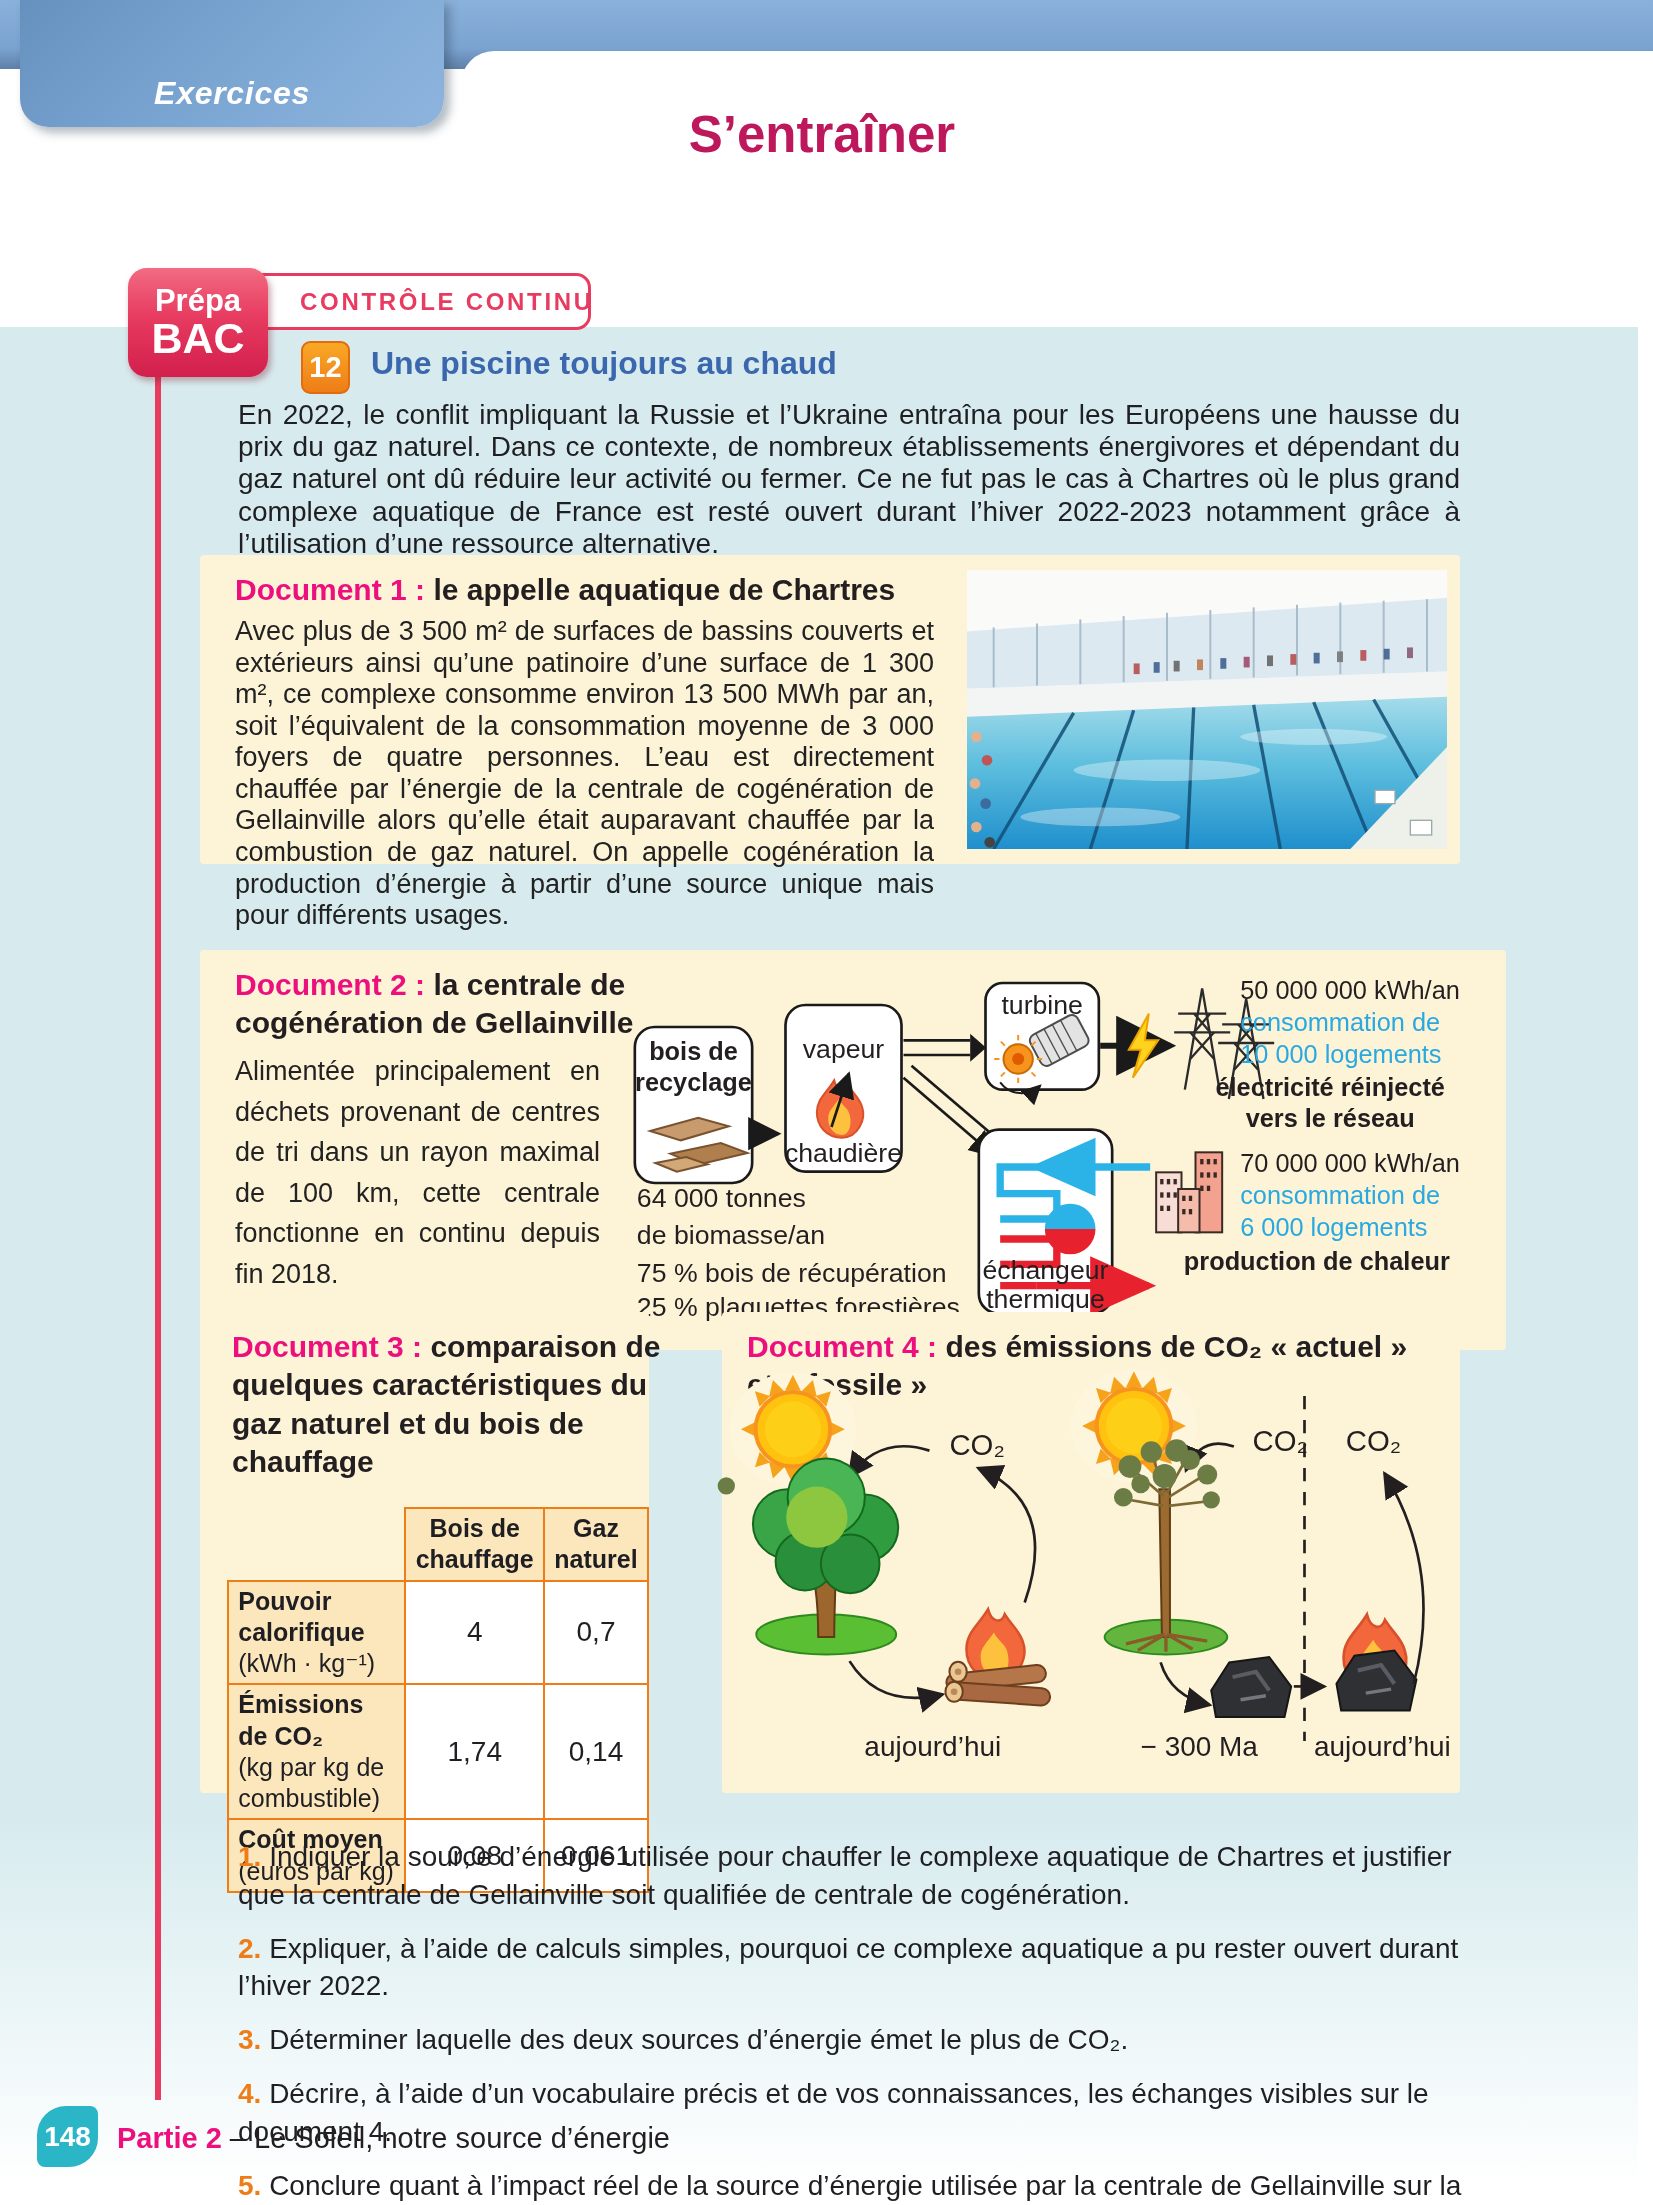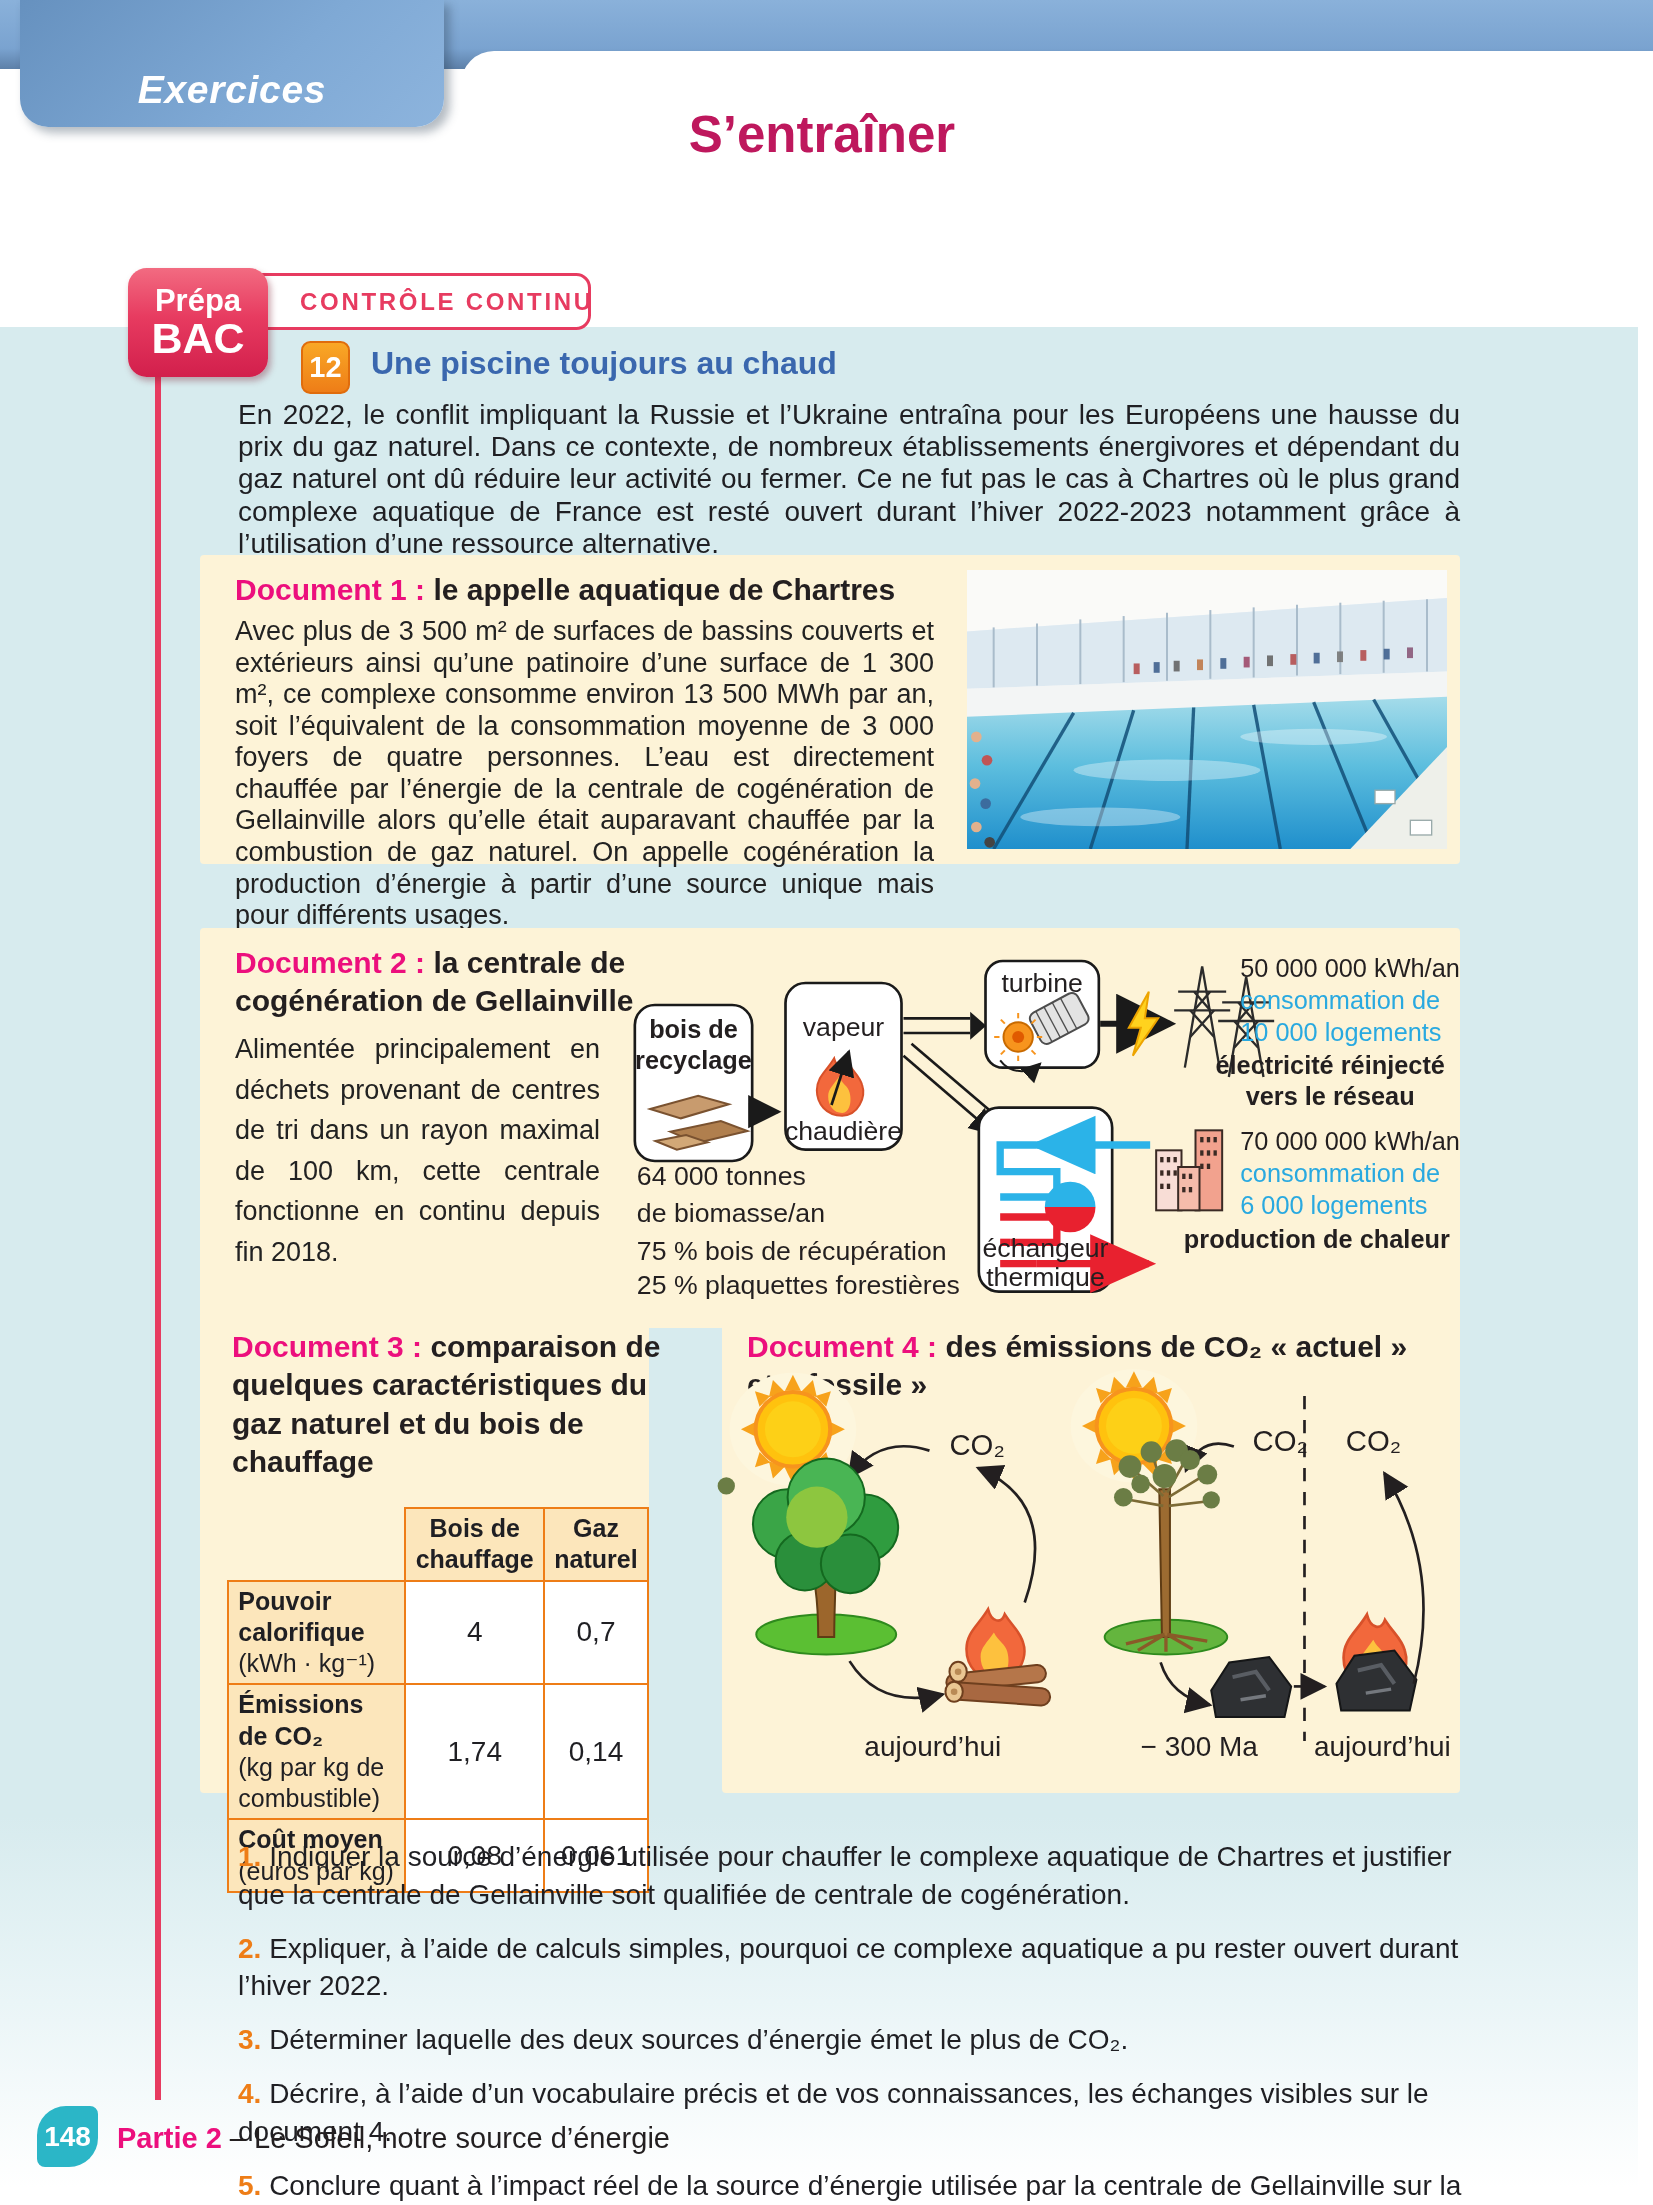--- a/index.html
+++ b/index.html
@@ -7,21 +7,21 @@
         font-family:"Liberation Sans","DejaVu Sans",sans-serif;color:#1f1f23;}
   
   .band{position:absolute;top:0;left:0;width:1654px;height:69px;
         background:linear-gradient(180deg,#8ab1da 0%,#7aa3d0 70%,#5d80a8 100%);}
   .white-corner{position:absolute;top:51px;left:461px;width:1192px;height:100px;
         background:#ffffff;border-top-left-radius:33px;}
   .tab{position:absolute;top:0;left:20px;width:424px;height:127px;
         background:linear-gradient(135deg,#6691bf 0%,#7fa9d5 60%,#8db4dd 100%);
         border-radius:0 0 28px 28px;box-shadow:5.3px 5.3px 9.3px rgba(40,60,80,.35);
         display:flex;align-items:flex-end;justify-content:center;}
-  .tab span{font-size:39px;font-weight:bold;font-style:italic;color:#fff;
+  .tab span{font-size:32px;font-weight:bold;font-style:italic;color:#fff;
         letter-spacing:0.7px;margin-bottom:14.7px;}
   .sentrainer{position:absolute;top:105px;left:622px;width:400px;text-align:center;
         font-size:51px;font-weight:bold;color:#be185d;}
   
   .bluebg{position:absolute;top:327px;left:0;width:1638px;height:1861px;
         background:linear-gradient(180deg,#d7ebee 0%,#d7ebee 80%,#eaf5f7 90%,#ffffff 100%);}
   
   .banner-box{position:absolute;left:241px;top:273px;width:344px;height:51px;
         border:3.3px solid #e73b60;border-radius:14.7px;}
   .banner-label{position:absolute;left:300px;top:288px;font-size:24px;font-weight:bold;
@@ -38,21 +38,21 @@
         background:linear-gradient(180deg,#f9a826 0%,#ee7d17 100%);
         border-radius:9.3px;border:2px solid #e06c0c;
         display:flex;align-items:center;justify-content:center;
         font-size:29px;font-weight:bold;color:#fff;}
   .ex-title{position:absolute;left:371px;top:345px;font-size:32px;font-weight:bold;color:#3a67ae;}
   .intro{position:absolute;left:238px;top:399px;width:1222px;font-size:28px;line-height:1.15;
         text-align:justify;color:#1f1f23;}
   
   .docbox{position:absolute;background:#fdf3d7;border-radius:4px;}
   .doc1{left:200px;top:555px;width:1260px;height:309px;}
-  .doc2{left:200px;top:928px;width:1260px;height:400px;}
+  .doc2{left:200px;top:950px;width:1260px;height:400px;padding-left:46px;}
   .doc3{left:200px;top:1312px;width:449px;height:481px;}
   .doc4{left:722px;top:1312px;width:738px;height:481px;}
   .doclabel{color:#ec0f7d;font-weight:bold;}
   .doctitle{font-size:30px;font-weight:bold;color:#231f20;line-height:1.28;}
   .serif{font-family:Liberation Sans, sans-serif;}
   .d1-title{position:absolute;left:35px;top:16px;}
   .d1-body{position:absolute;left:35px;top:61px;width:699px;font-size:27px;line-height:1.17;
         text-align:justify;color:#222;}
   .d1-img{position:absolute;left:767px;top:14.7px;width:480px;height:279px;}
   .d2-title{position:absolute;left:35px;top:16px;width:440px;}

